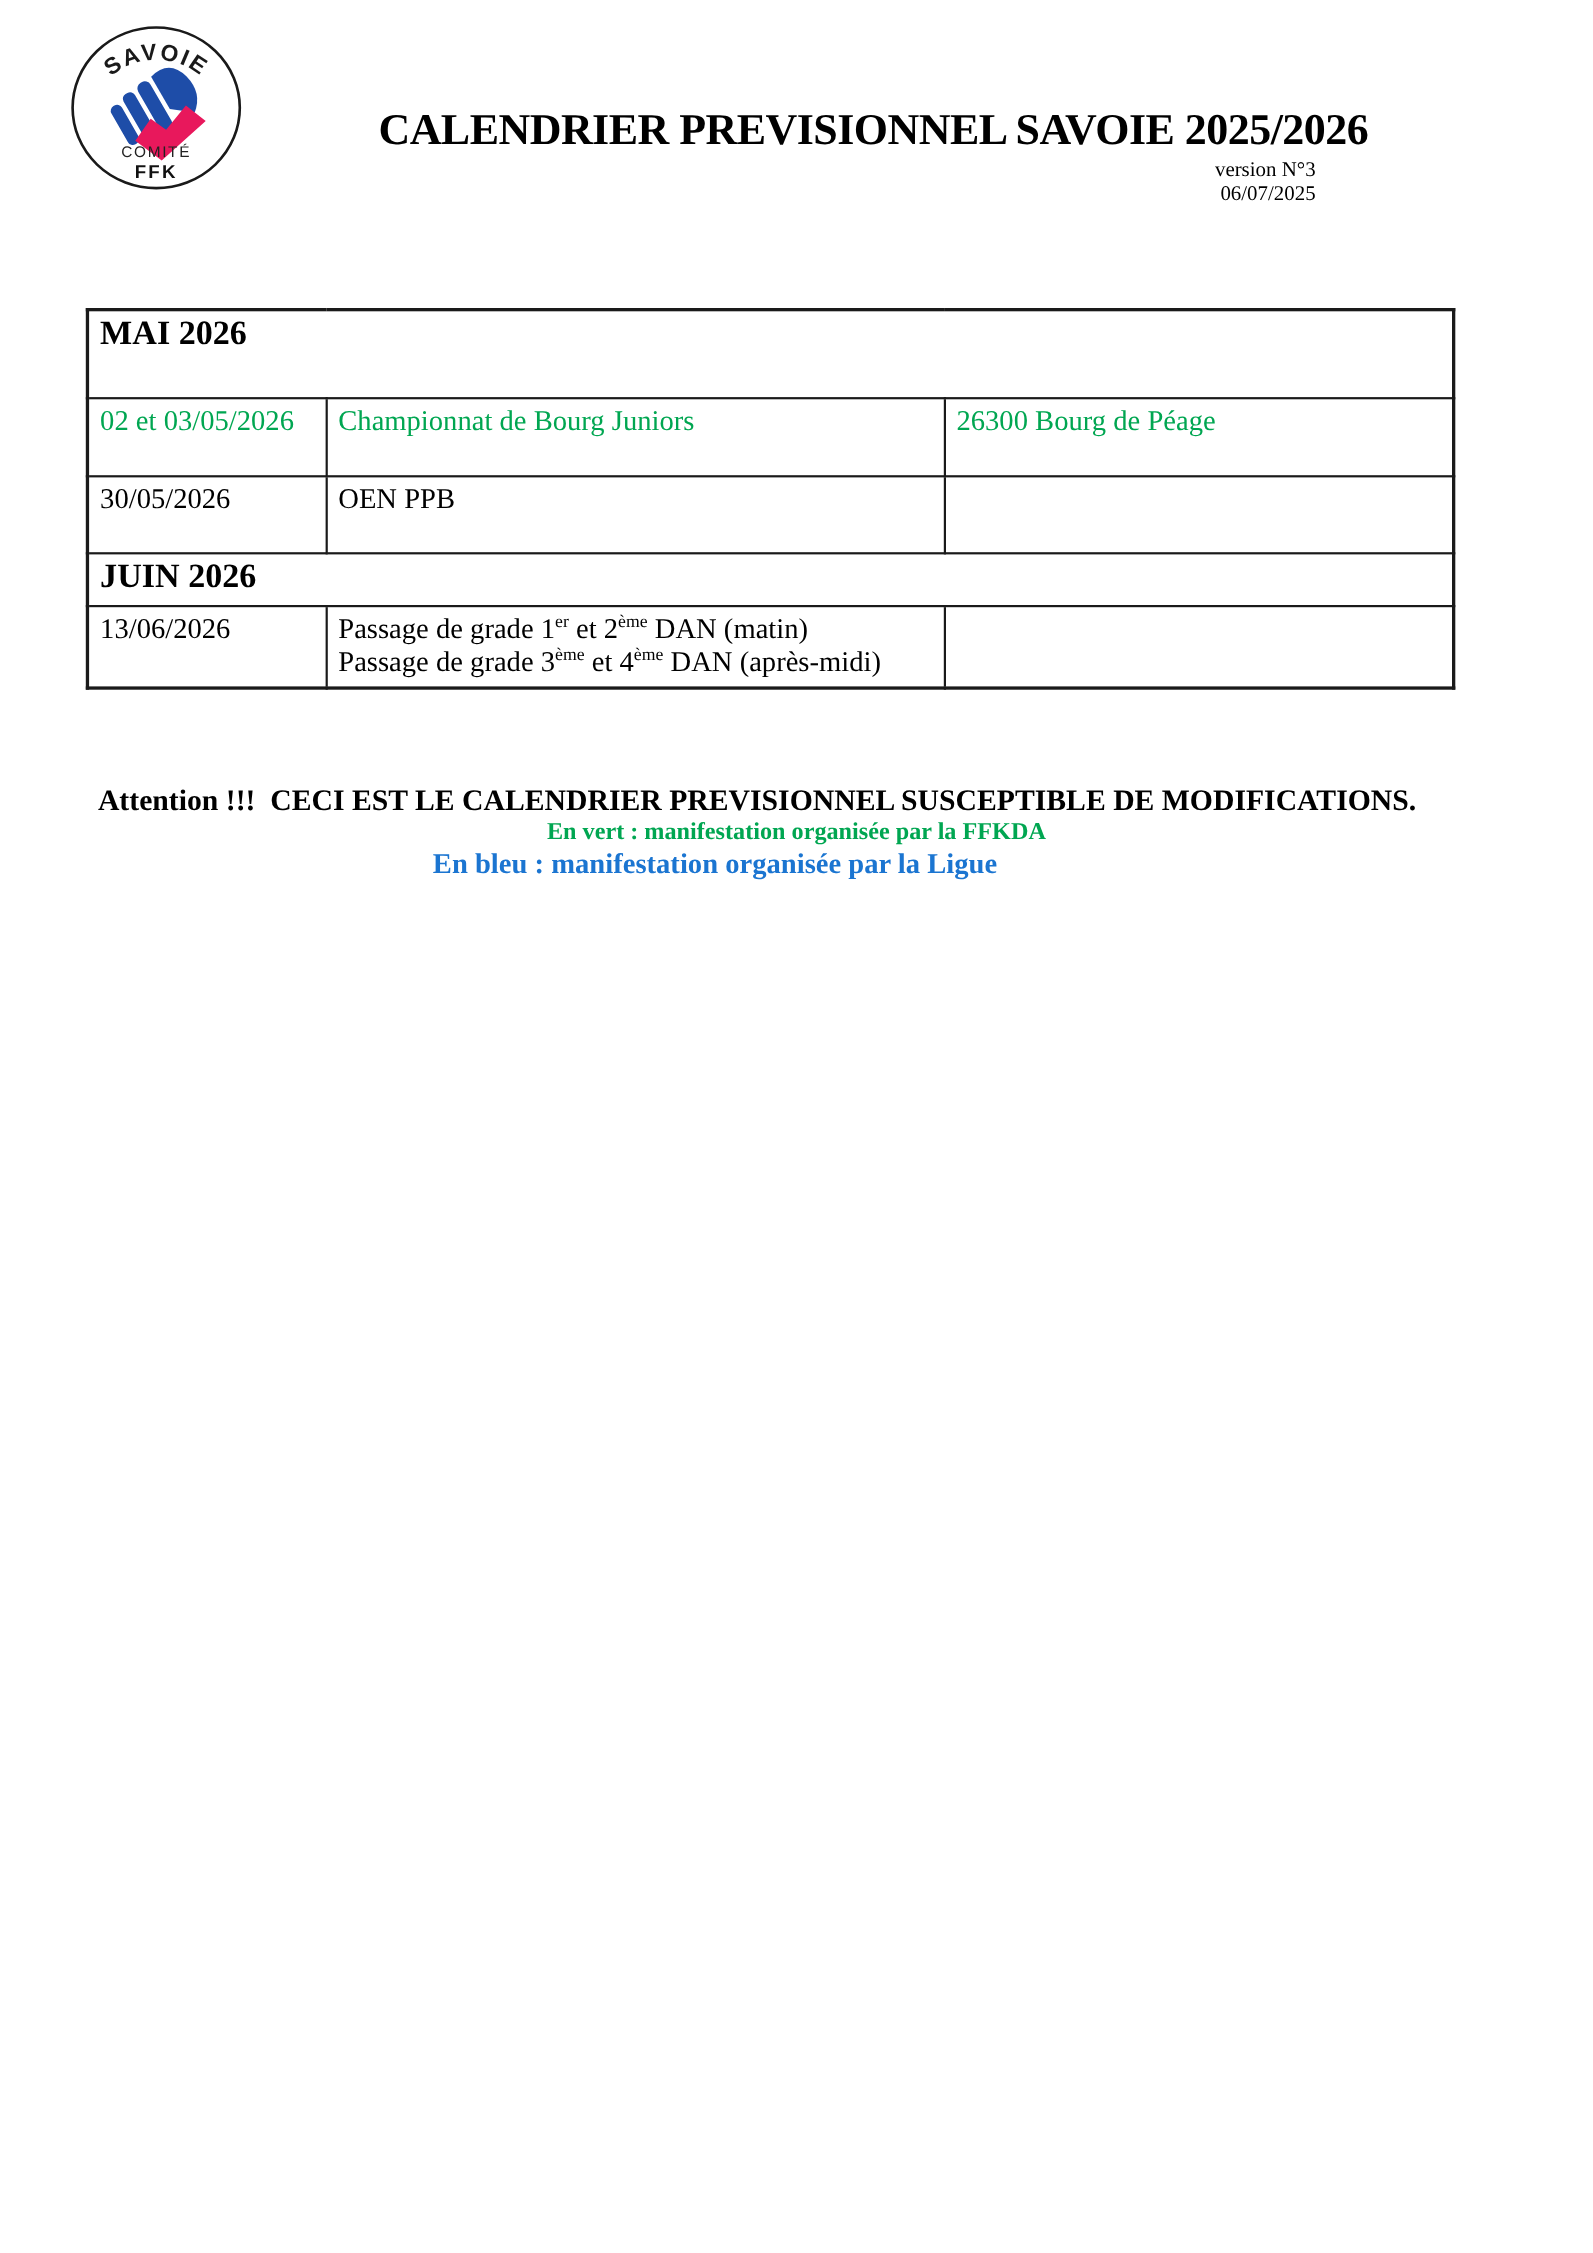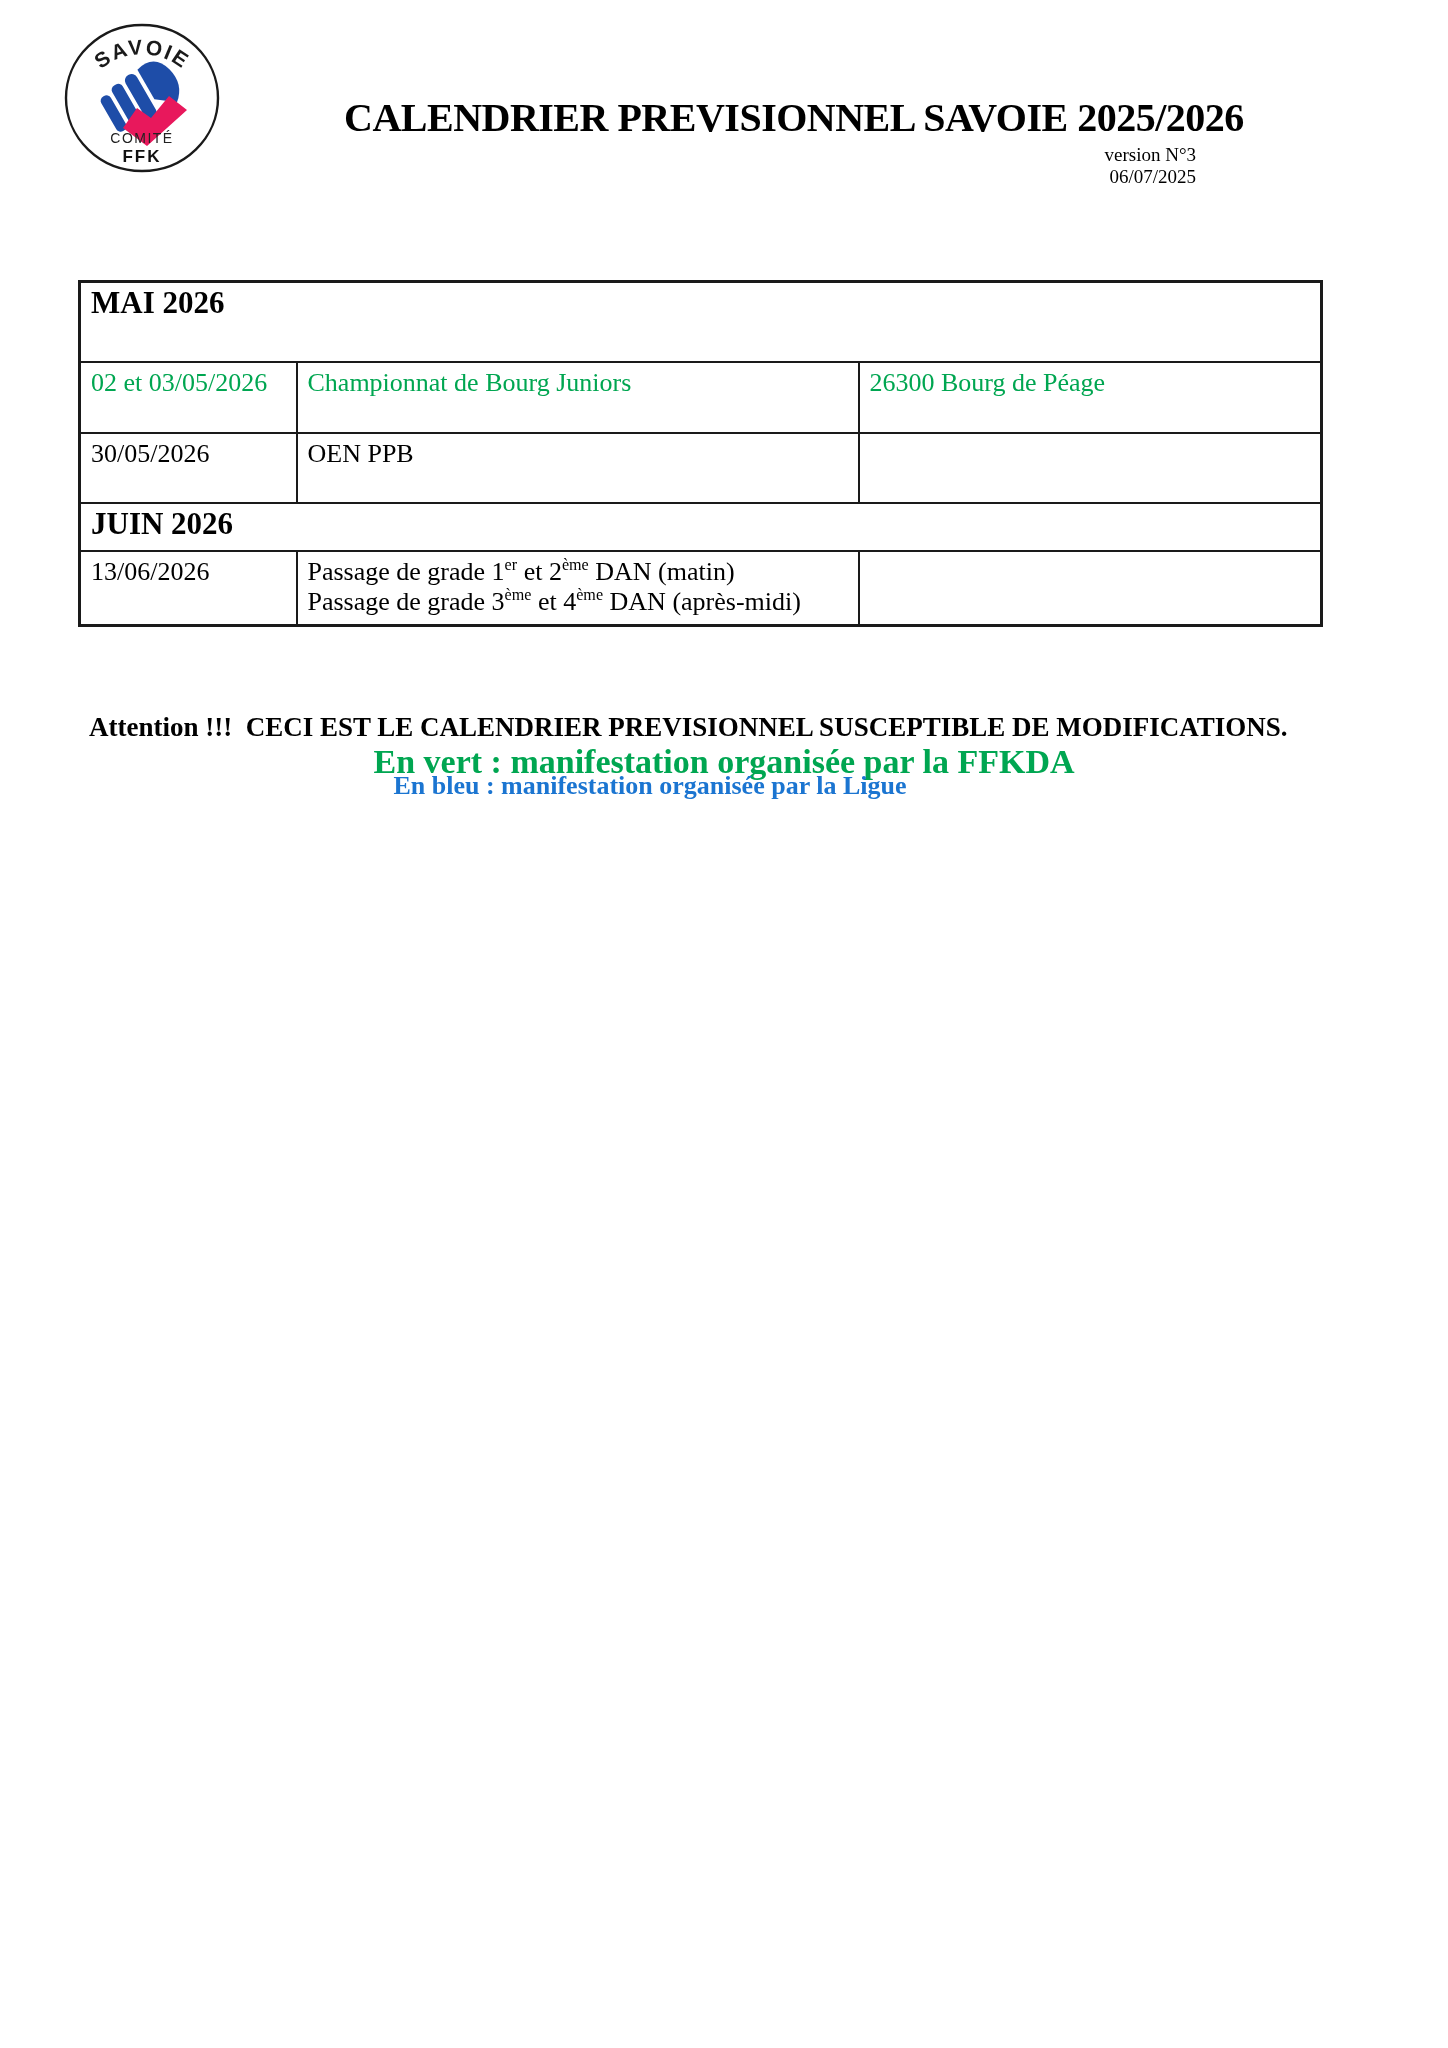--- a/index.html
+++ b/index.html
@@ -61,21 +61,21 @@
   td.loc-bottom { vertical-align:bottom; padding-bottom:3px; }
   sup { font-size:0.62em; line-height:0; vertical-align:super; }
 
   
   #attention-line {
     left:89px; top:712px; width:1340px;
     font-size:27px; font-weight:bold; white-space:pre;
   }
   #green-note {
     left:0; top:743px; width:1448px; text-align:center;
-    font-size:34px; font-weight:bold; color:var(--green,#00A651);
+    font-size:22px; font-weight:bold; color:var(--green,#00A651);
   }
   #blue-note {
     left:0; top:771px; width:1300px; text-align:center;
     font-size:26px; font-weight:bold; color:var(--blue,#1B75D1);
   }
 
   .logo-sans { font-family:"Liberation Sans", sans-serif; }
 </style>
 </head>
 <body>

